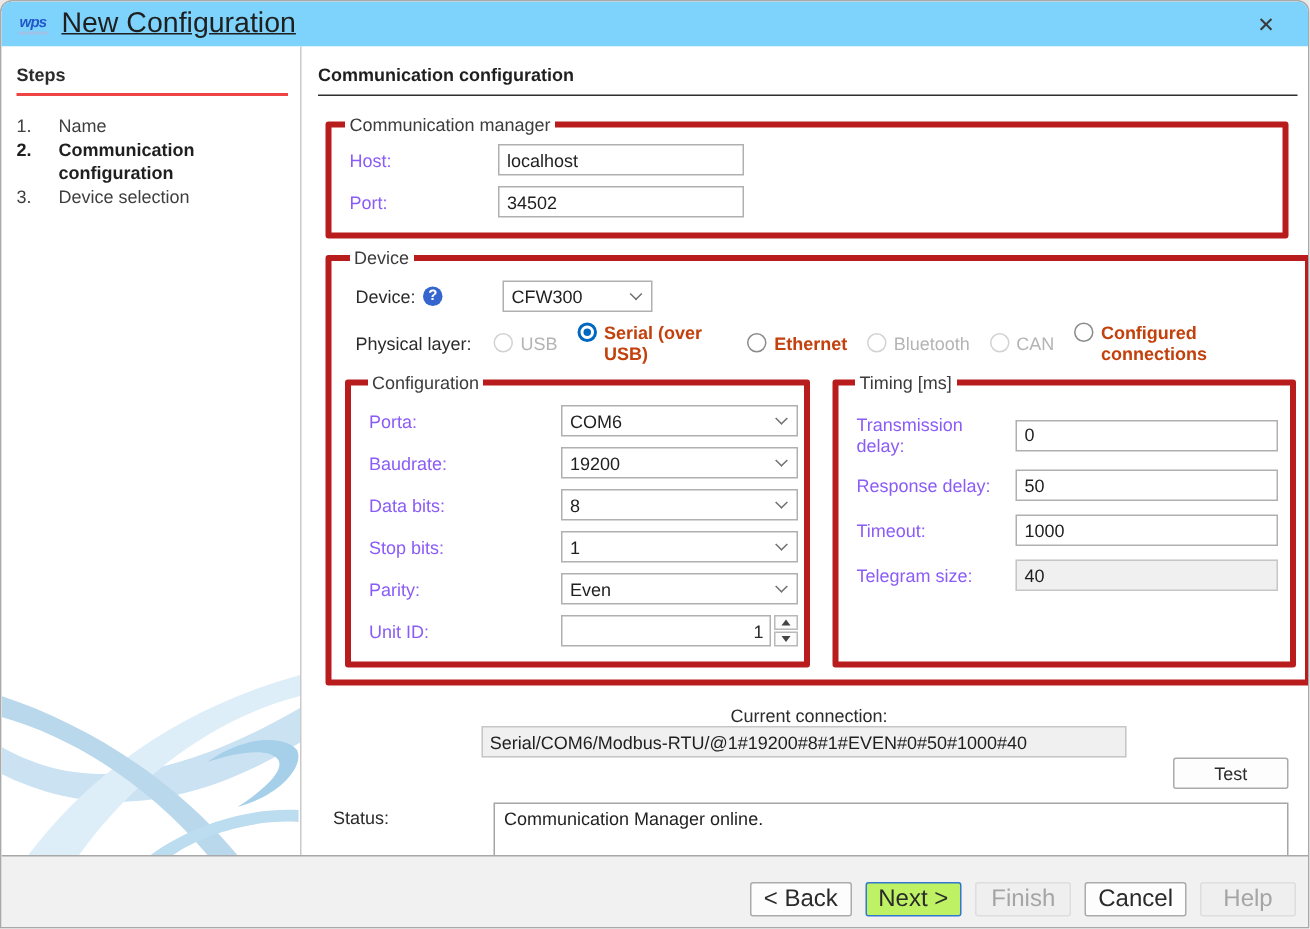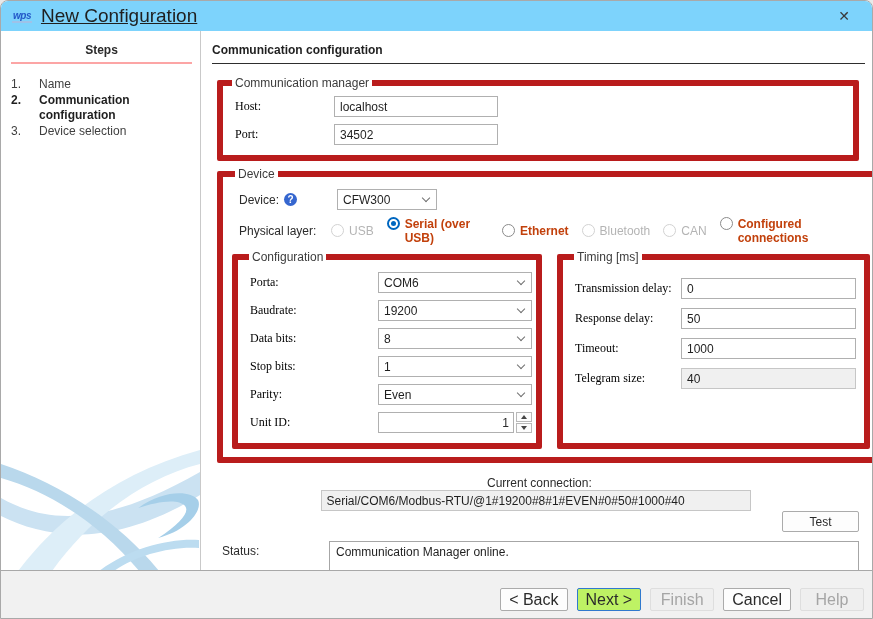--- a/index.html
+++ b/index.html
@@ -17,40 +17,40 @@
   .logo { font-size: 10px; font-weight: bold; font-style: italic; color: #2358c8;
     letter-spacing: -0.5px; border-bottom: 2px solid #9fc2e8; padding: 0 1px 0 1px; }
   .title { margin-left: 9px; font-size: 19px; color: #1f1f1f; text-decoration: underline; }
   .close { position: absolute; right: 19px; top: 6px; font-size: 14px; color: #3a3a3a;
     width: 18px; height: 18px; text-align: center; line-height: 18px; cursor: pointer; }
 
   
   .sidebar { position: absolute; left: 0; top: 30px; bottom: 48px; width: 200px;
     border-right: 1px solid #c9c9c9; background: #fff; overflow: hidden; }
   .steps-heading { margin: 12px 8px 0 10px; font-weight: bold; color: #2b2b2b;
-    padding-bottom: 5px; border-bottom: 2px solid #fca5a5; text-align: center; }
+    padding-bottom: 5px; border-bottom: 2px solid #ef4444; }
   .steps-list { margin-top: 13px; }
   .step { display: flex; padding: 0 6px 1px 10px; line-height: 15px; color: #3f3f3f; }
   .step .num { width: 28px; flex: none; }
   .step .lab { flex: 1; }
   .step.active { font-weight: bold; color: #1f1f1f; }
   .swoosh { position: absolute; left: 0; bottom: 0; width: 199px; height: 150px; }
 
   
   .main { position: absolute; left: 201px; top: 30px; right: 0; bottom: 48px;
     padding: 12px 7px 0 10px; background: #fff; }
   .main-heading { font-weight: bold; font-size: 12px; color: #1f1f1f;
     padding-bottom: 6px; border-bottom: 1px solid #2e2e2e; }
 
-  fieldset { border: 6px solid #b91c1c; border-radius: 2px; }
+  fieldset { border: 4px solid #b91c1c; border-radius: 2px; }
   legend { padding: 0 3px; margin-left: 3px; color: #3c3c3c; font-size: 12px; }
 
   .fs-comm { margin: 12px 6px 0 5px; padding: 6px 10px 10px 6px; }
   .grid-2 { display: grid; grid-template-columns: 105px 164px; row-gap: 7px; align-items: center; }
-  .lbl { padding-left: 6px; color: #000000; font-family: Liberation Serif, serif; }
+  .lbl { padding-left: 6px; color: #8b5cf6; }
 
   .textfield, .combo {
     display: flex; align-items: center; height: 21px; background: #fff;
     border: 1px solid #b0b0b0; padding: 0 5px; color: #1f1f1f; overflow: hidden; white-space: nowrap;
   }
   .textfield.disabled { background: #f0f0f0; border-color: #c6c6c6; }
   .combo { justify-content: space-between; cursor: default; }
   .chev { width: 6px; height: 6px; border-right: 1.4px solid #707070; border-bottom: 1.4px solid #707070;
     transform: rotate(45deg); margin: -3px 2px 0 6px; flex: none; }
 

